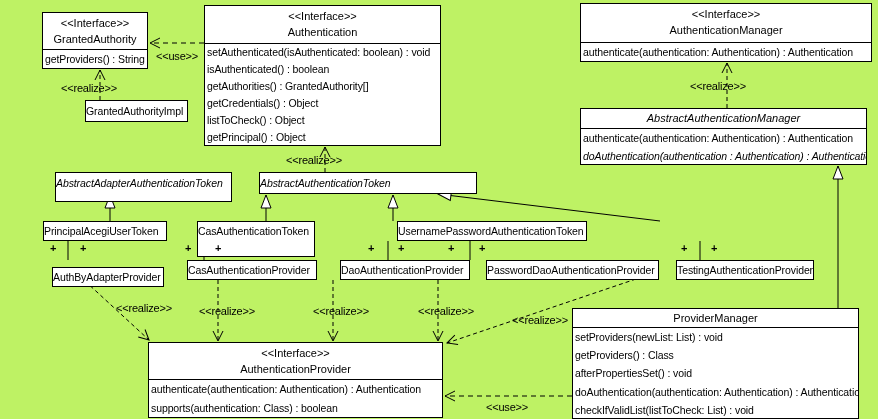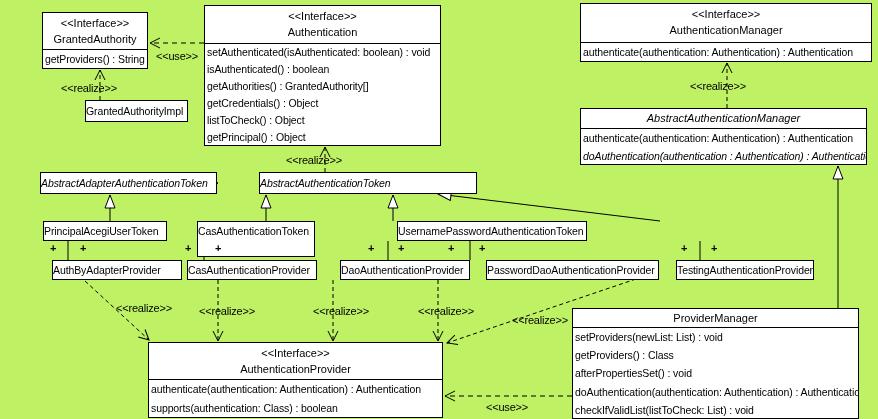--- a/index.html
+++ b/index.html
@@ -113,42 +113,42 @@
   </div>
 
   <div class="box" style="left:580px;top:108px;width:287px;height:57px">
     <div class="hdr1 it">AbstractAuthenticationManager</div>
     <div class="methods m18">
       <div class="m">authenticate(authentication: Authentication) : Authentication</div>
       <div class="m it">doAuthentication(authentication : Authentication) : Authentication</div>
     </div>
   </div>
 
-  <div class="box sbox it" style="left:0;top:172px;width:177px;height:22px;line-height:20px">
+  <div class="box sbox it" style="left:15px;top:172px;width:177px;height:30px;line-height:20px">
     <span>AbstractAdapterAuthenticationToken</span>
   </div>
 
   <div class="box sbox it" style="left:219px;top:172px;width:218px;height:22px;line-height:20px">
     <span>AbstractAuthenticationToken</span>
   </div>
 
   <div class="box sbox" style="left:3px;top:221px;width:124px;height:20px">
     <span>PrincipalAcegiUserToken</span>
   </div>
 
   <div class="box sbox" style="left:157px;top:221px;width:118px;height:36px">
     <span>CasAuthenticationToken</span>
   </div>
 
   <div class="box sbox" style="left:357px;top:221px;width:190px;height:20px">
     <span>UsernamePasswordAuthenticationToken</span>
   </div>
 
 
-  <div class="box sbox" style="left:12px;top:260px;width:130px;height:20px">
+  <div class="box sbox" style="left:12px;top:267px;width:112px;height:20px">
     <span>AuthByAdapterProvider</span>
   </div>
 
   <div class="box sbox" style="left:147px;top:260px;width:130px;height:20px">
     <span>CasAuthenticationProvider</span>
   </div>
 
   <div class="box sbox" style="left:300px;top:260px;width:130px;height:20px">
     <span>DaoAuthenticationProvider</span>
   </div>

